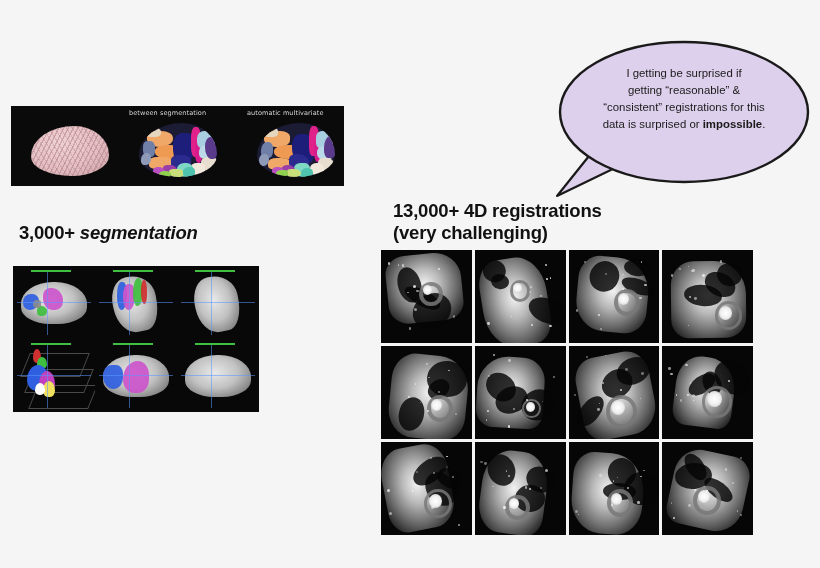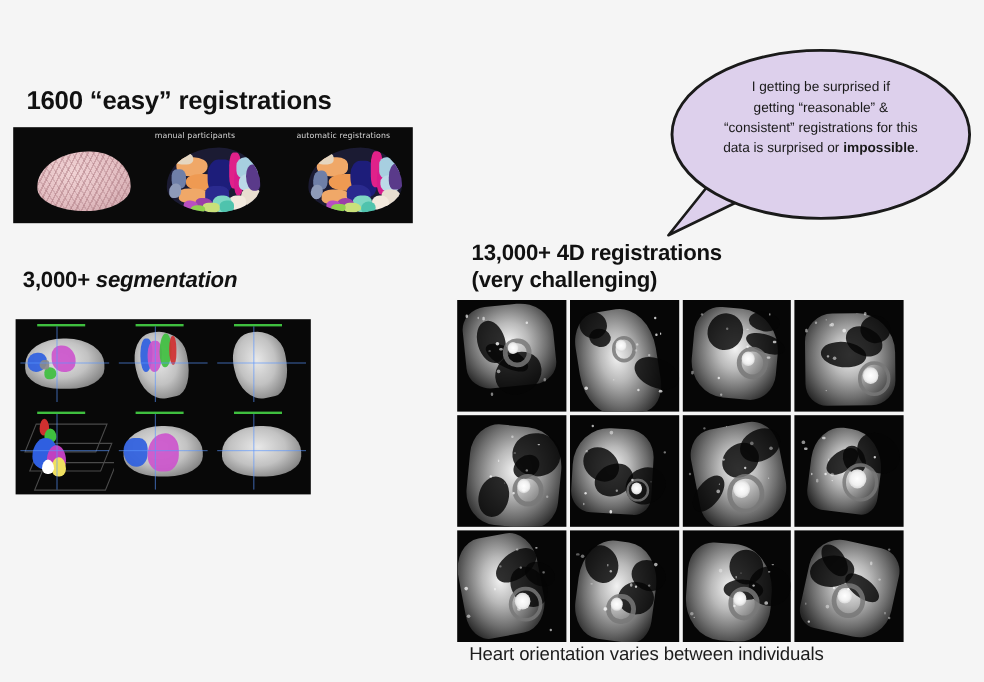--- a/index.html
+++ b/index.html
@@ -196,25 +196,24 @@
     color: #1a1a1a;
     font-family: "Liberation Sans", sans-serif;
   }
   #bubble-text b { font-weight: bold; }
 </style>
 </head>
 <body>
 
 <div class="stage">
 
-  <div class="heading" id="title-easy">1600 “easy” registrations</div>
 
   <div id="panel-brain">
-    <div class="brain-label" id="brain-label-manual">manual participants</div>
-    <div class="brain-label" id="brain-label-auto">automatic registrations</div>
+    <div class="brain-label" id="brain-label-manual">between segmentation</div>
+    <div class="brain-label" id="brain-label-auto">automatic multivariate</div>
 
     <div class="brain-shape" id="brain-plain"></div>
     <div class="seg-brain" id="brain-seg-manual">
         <div class="seg-patch" style="left: 8px; top: 8px; width: 26px; height: 16px; background: rgb(240, 168, 104); border-radius: 30.9154% 47.0078% 53.7251% 50.5936%;"></div>
         <div class="seg-patch" style="left: 16px; top: 22px; width: 30px; height: 14px; background: rgb(239, 154, 82); border-radius: 39.9891% 49.4179% 50.8133% 46.5124%;"></div>
         <div class="seg-patch" style="left: 10px; top: 34px; width: 24px; height: 12px; background: rgb(240, 168, 104); border-radius: 32.9555% 42.3517% 36.1054% 31.1138%;"></div>
         <div class="seg-patch" style="left: 34px; top: 10px; width: 22px; height: 30px; background: rgb(29, 29, 122); border-radius: 41.87% 33.4721% 53.8355% 43.1848%;"></div>
         <div class="seg-patch" style="left: 32px; top: 32px; width: 20px; height: 16px; background: rgb(42, 42, 143); border-radius: 34.3297% 36.9404% 36.3148% 35.0943%;"></div>
         <div class="seg-patch" style="left: 52px; top: 4px; width: 10px; height: 30px; background: rgb(224, 33, 138); border-radius: 35.7938% 39.3762% 46.3149% 33.2992%;"></div>
         <div class="seg-patch" style="left: 56px; top: 16px; width: 8px; height: 24px; background: rgb(216, 27, 140); border-radius: 48.877% 48.7661% 53.4916% 41.257%;"></div>
@@ -533,21 +532,20 @@
         <div class="mri-speck" style="left: 28.8426%; top: 67.0046%; width: 3.03948%; height: 3.03948%; opacity: 0.487056;"></div>
         <div class="mri-speck" style="left: 34.904%; top: 50.4118%; width: 2.35737%; height: 2.35737%; opacity: 0.793692;"></div>
         <div class="mri-speck" style="left: 12.3616%; top: 80.6777%; width: 1.82602%; height: 1.82602%; opacity: 0.777066;"></div>
         <div class="mri-speck" style="left: 76.4598%; top: 43.4817%; width: 2.14532%; height: 2.14532%; opacity: 0.464306;"></div>
         <div class="mri-speck" style="left: 47.8891%; top: 51.3748%; width: 2.40346%; height: 2.40346%; opacity: 0.855405;"></div>
         <div class="mri-speck" style="left: 81.936%; top: 73.6454%; width: 2.0748%; height: 2.0748%; opacity: 0.559333;"></div>
         <div class="mri-speck" style="left: 85.3526%; top: 15.9576%; width: 2.66118%; height: 2.66118%; opacity: 0.480465;"></div>
       </div>
     </div>
 
-  <div id="mri-caption">Heart orientation varies between individuals</div>
 
   <div id="speech-bubble">
     <svg width="265" height="165" viewBox="0 0 265 165">
       <path id="bubble-path" d="M 52 108
                L 12 158
                L 74 128
                Z" fill="#ddd0ec" stroke="#1a1a1a" stroke-width="2.2" stroke-linejoin="round"></path>
       <ellipse id="bubble-ellipse" cx="139" cy="74" rx="124" ry="70" fill="#ddd0ec" stroke="#1a1a1a" stroke-width="2.4"></ellipse>
     </svg>
     <div id="bubble-text">

